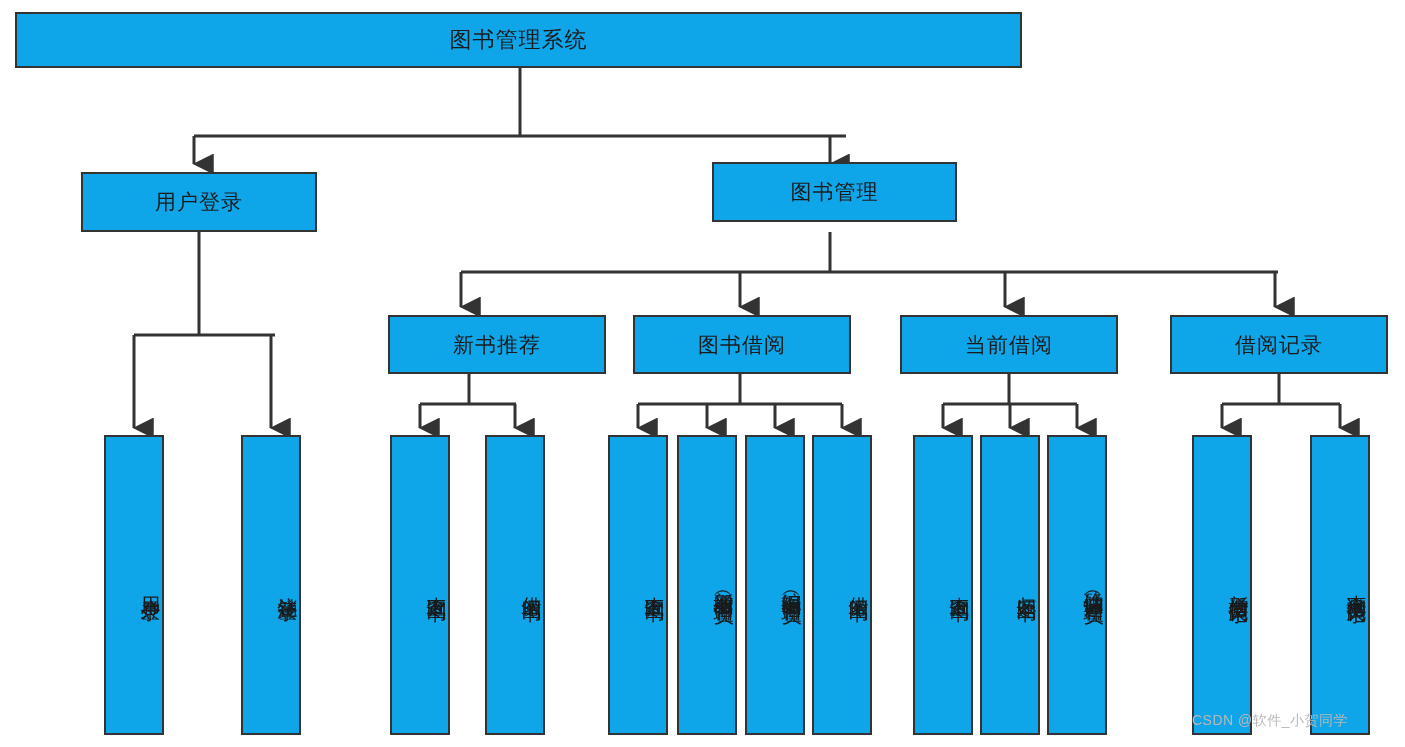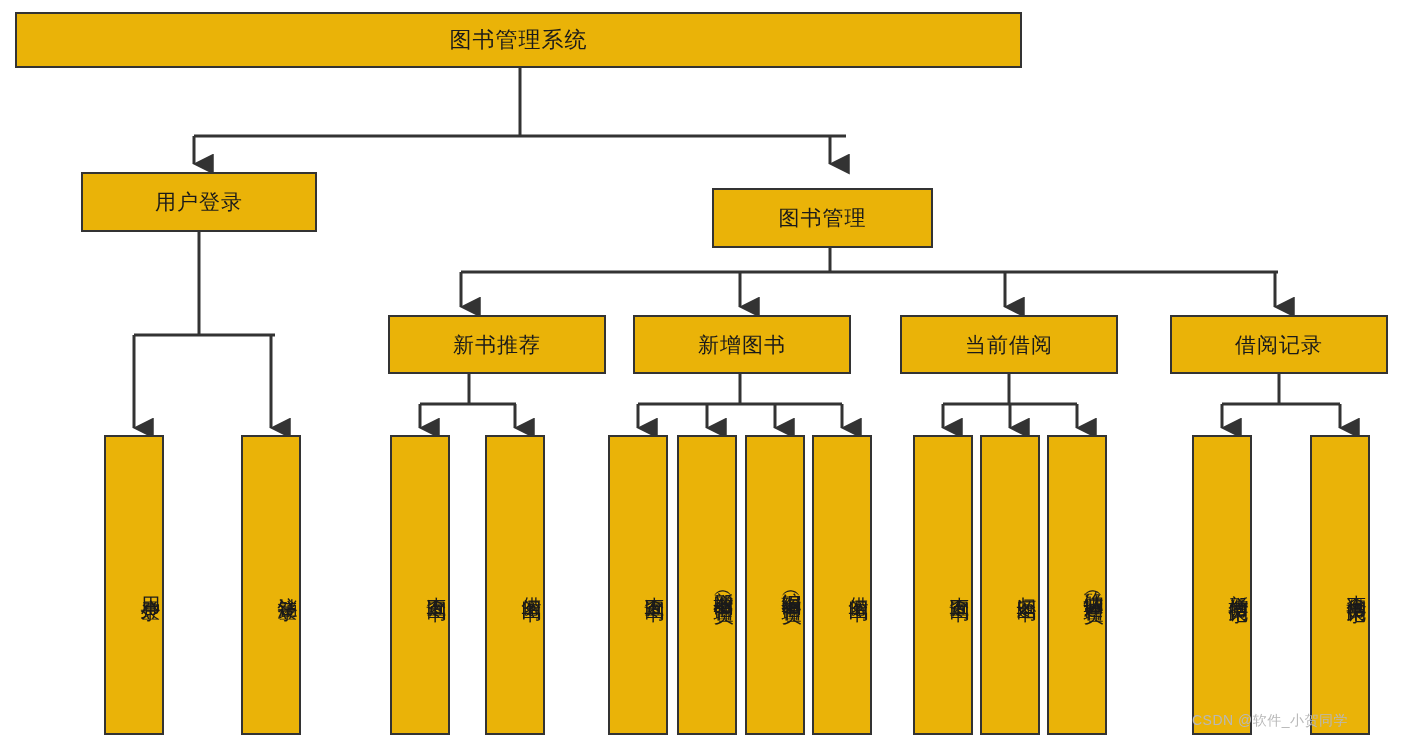--- a/index.html
+++ b/index.html
@@ -9,21 +9,21 @@
     font-family:"Liberation Sans","DejaVu Sans",sans-serif;
     overflow:hidden;
     position:relative;
   }
   #diagram{
     position:absolute;left:0;top:0;width:1405px;height:747px;
   }
   .node{
     position:absolute;
     box-sizing:border-box;
-    background:#eab308;
+    background:#0ea5e9;
     border:2px solid #333333;
     display:flex;
     align-items:center;
     justify-content:center;
     color:#1a1a1a;
     text-align:center;
   }
   .node.horiz{
     font-size:21px;
     letter-spacing:1px;
@@ -106,24 +106,24 @@
       <path d="M 1279 374 L 1279 404"></path>
       <path d="M 1222 404 L 1340 404"></path>
       <path d="M 1222 404 L 1222 428" marker-end="url(#arrow)"></path>
       <path d="M 1340 404 L 1340 428" marker-end="url(#arrow)"></path>
     </g>
   </svg>
 
   <div class="node horiz root" style="left:15px;top:12px;width:1007px;height:56px;">图书管理系统</div>
 
   <div class="node horiz" style="left:81px;top:172px;width:236px;height:60px;">用户登录</div>
-  <div class="node horiz" style="left:712px;top:188px;width:221px;height:60px;">图书管理</div>
+  <div class="node horiz" style="left:712px;top:162px;width:245px;height:60px;">图书管理</div>
 
   <div class="node horiz" style="left:360px;top:315px;width:218px;height:59px;margin-left:28px;">新书推荐</div>
-  <div class="node horiz" style="left:633px;top:315px;width:218px;height:59px;">新增图书</div>
+  <div class="node horiz" style="left:633px;top:315px;width:218px;height:59px;">图书借阅</div>
   <div class="node horiz" style="left:1170px;top:315px;width:218px;height:59px;">借阅记录</div>
   <div class="node horiz" style="left:900px;top:315px;width:218px;height:59px;">当前借阅</div>
 
   <div class="node vert" style="left:104px;top:435px;width:60px;height:300px;">用户登录</div>
   <div class="node vert" style="left:241px;top:435px;width:60px;height:300px;">注销登录</div>
 
   <div class="node vert" style="left:390px;top:435px;width:60px;height:300px;">查询图书</div>
   <div class="node vert" style="left:485px;top:435px;width:60px;height:300px;">借阅图书</div>
 
   <div class="node vert" style="left:608px;top:435px;width:60px;height:300px;">查询图书</div>

